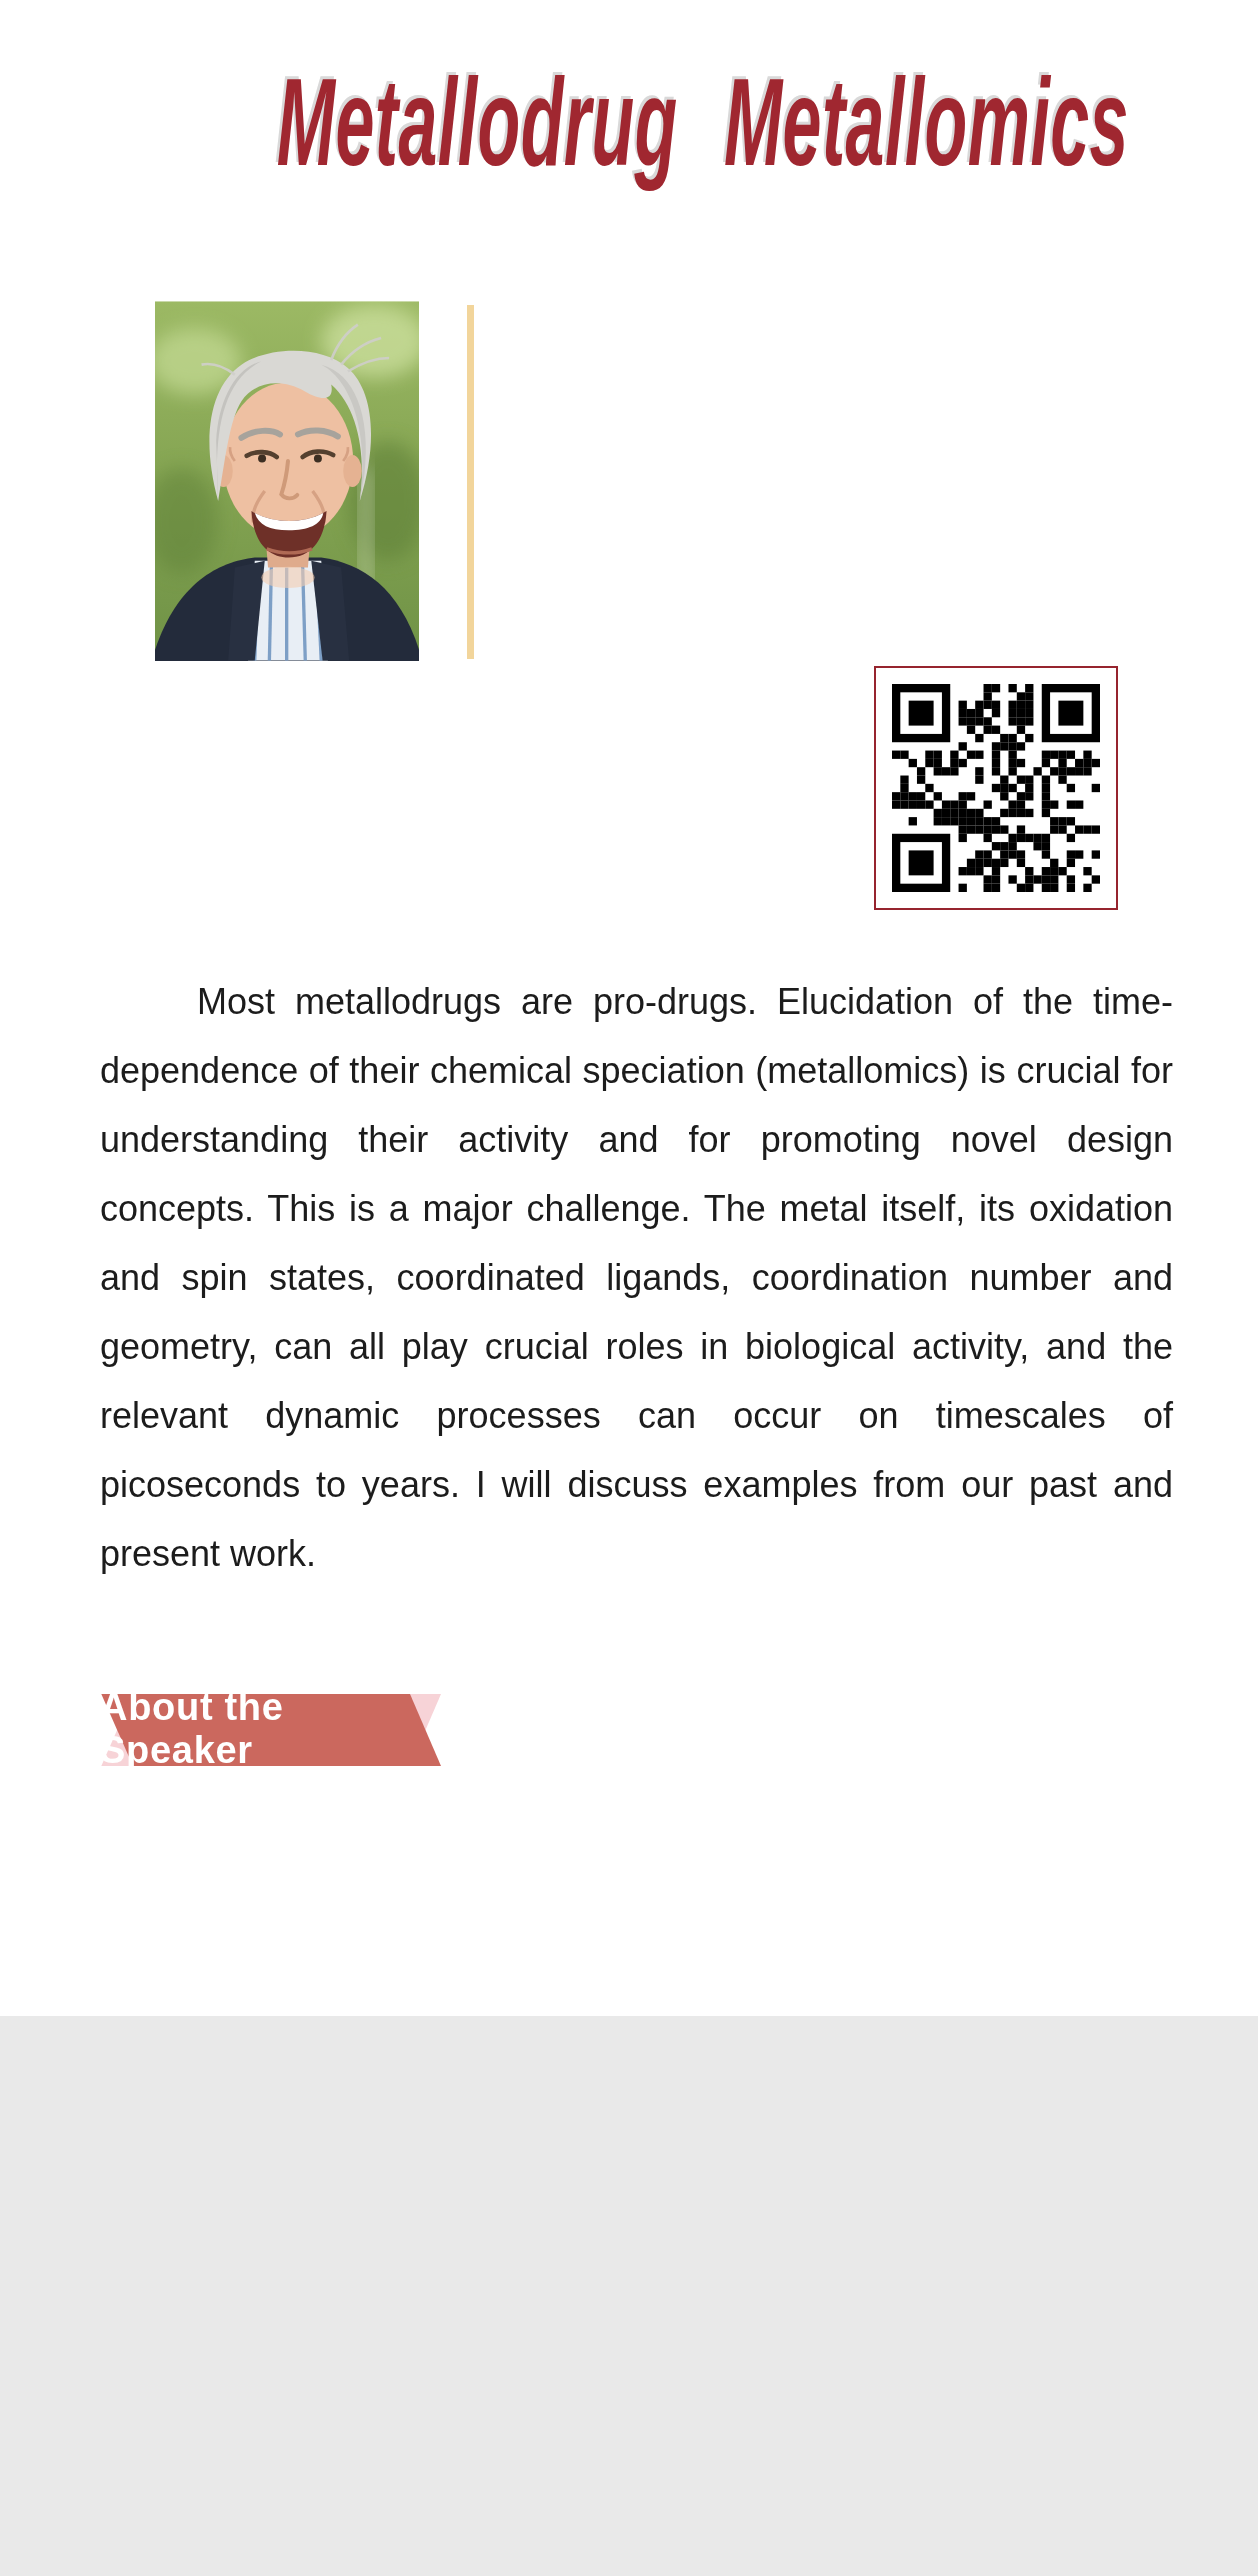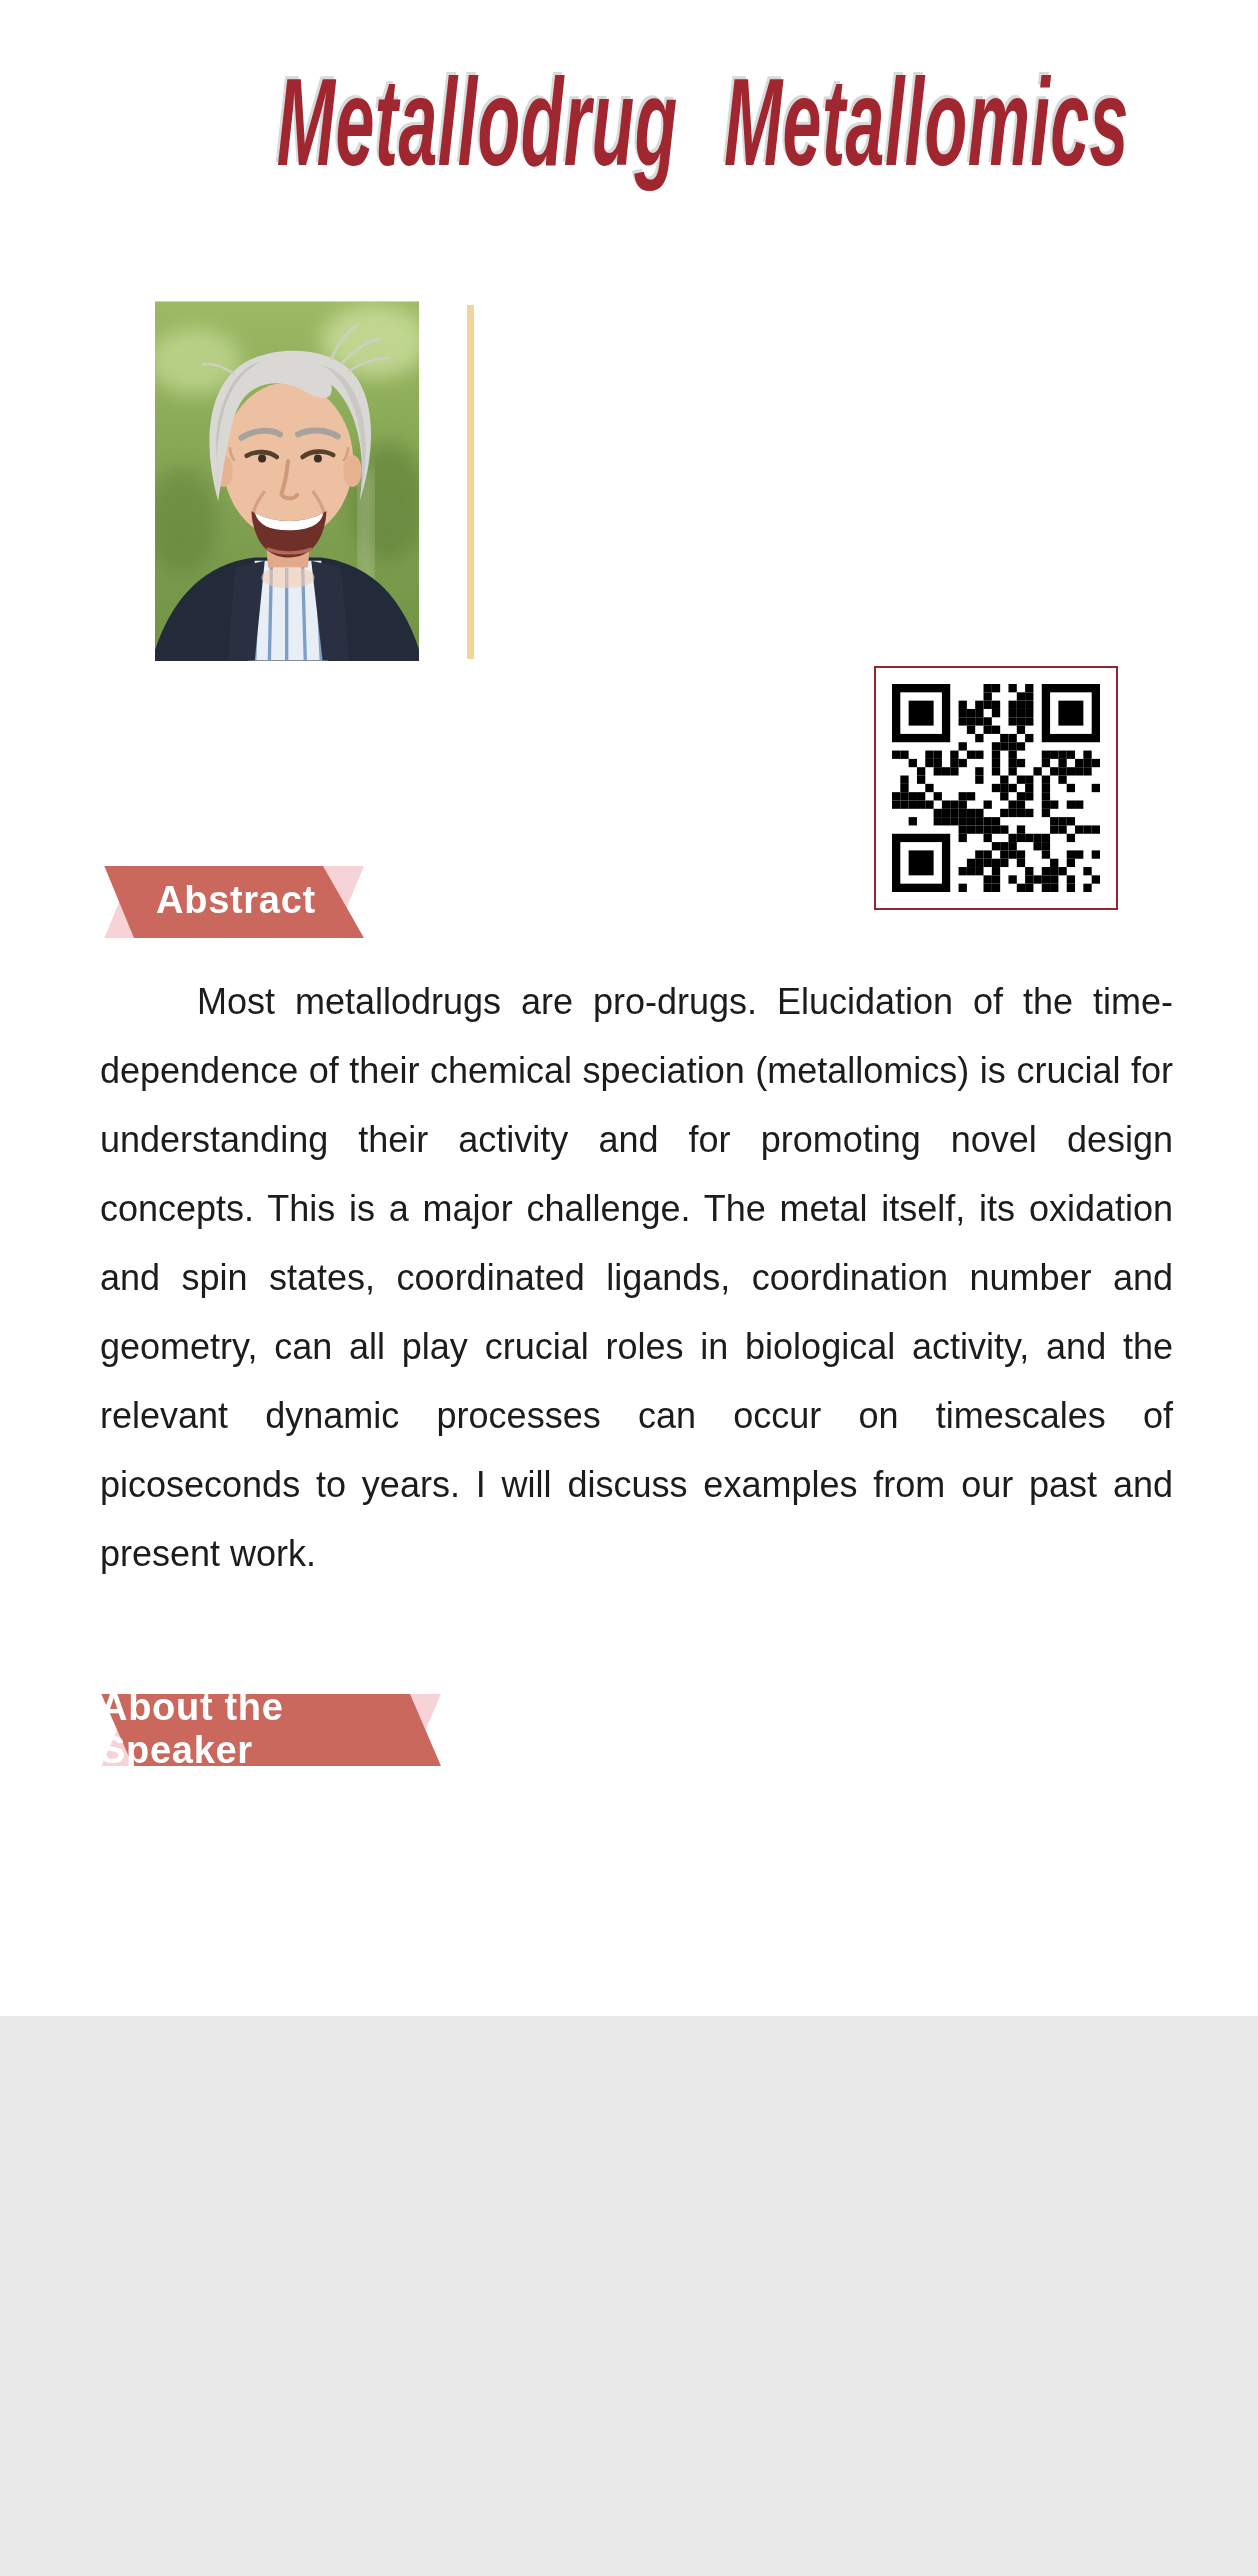--- a/index.html
+++ b/index.html
@@ -373,25 +373,20 @@
         <rect x="24" y="24" width="36" height="36" fill="#000"></rect>
         <rect x="216" y="0" width="84" height="84" fill="#000"></rect>
         <rect x="228" y="12" width="60" height="60" fill="#fff"></rect>
         <rect x="240" y="24" width="36" height="36" fill="#000"></rect>
         <rect x="0" y="216" width="84" height="84" fill="#000"></rect>
         <rect x="12" y="228" width="60" height="60" fill="#fff"></rect>
         <rect x="24" y="240" width="36" height="36" fill="#000"></rect>
       </svg>
   </div>
 
-  <div class="banner banner-abstract">
-    <div class="shadow"></div>
-    <div class="band"></div>
-    <div class="banner-text">Abstract</div>
-  </div>
 
   <div class="para para-abstract">Most metallodrugs are pro-drugs. Elucidation of the time-dependence of their chemical speciation (metallomics) is crucial for understanding their activity and for promoting novel design concepts. This is a major challenge. The metal itself, its oxidation and spin states, coordinated ligands, coordination number and geometry, can all play crucial roles in biological activity, and the relevant dynamic processes can occur on timescales of picoseconds to years. I will discuss examples from our past and present work.</div>
 
   <div class="banner banner-about">
     <div class="shadow"></div>
     <div class="band"></div>
     <div class="banner-text">About the Speaker</div>
   </div>
 
 

